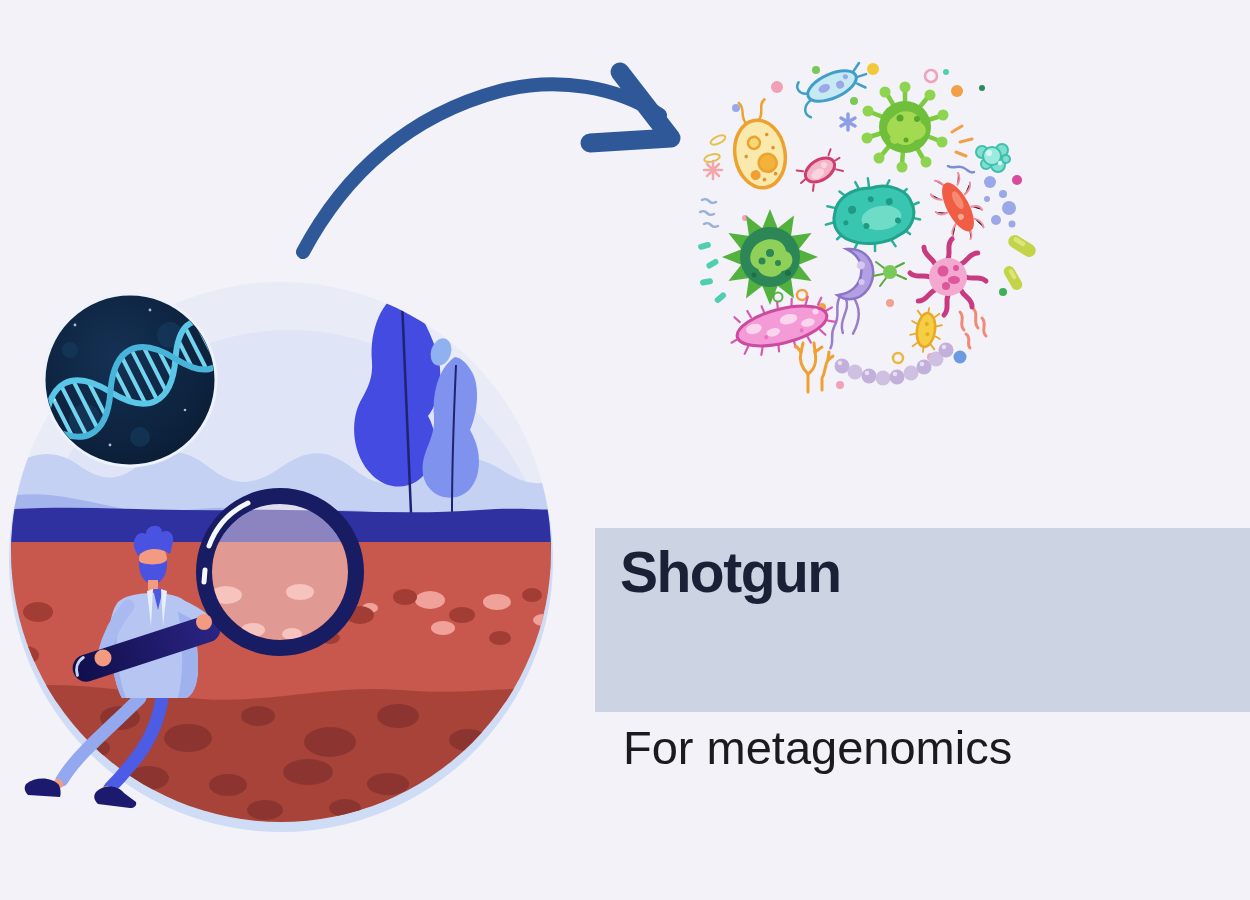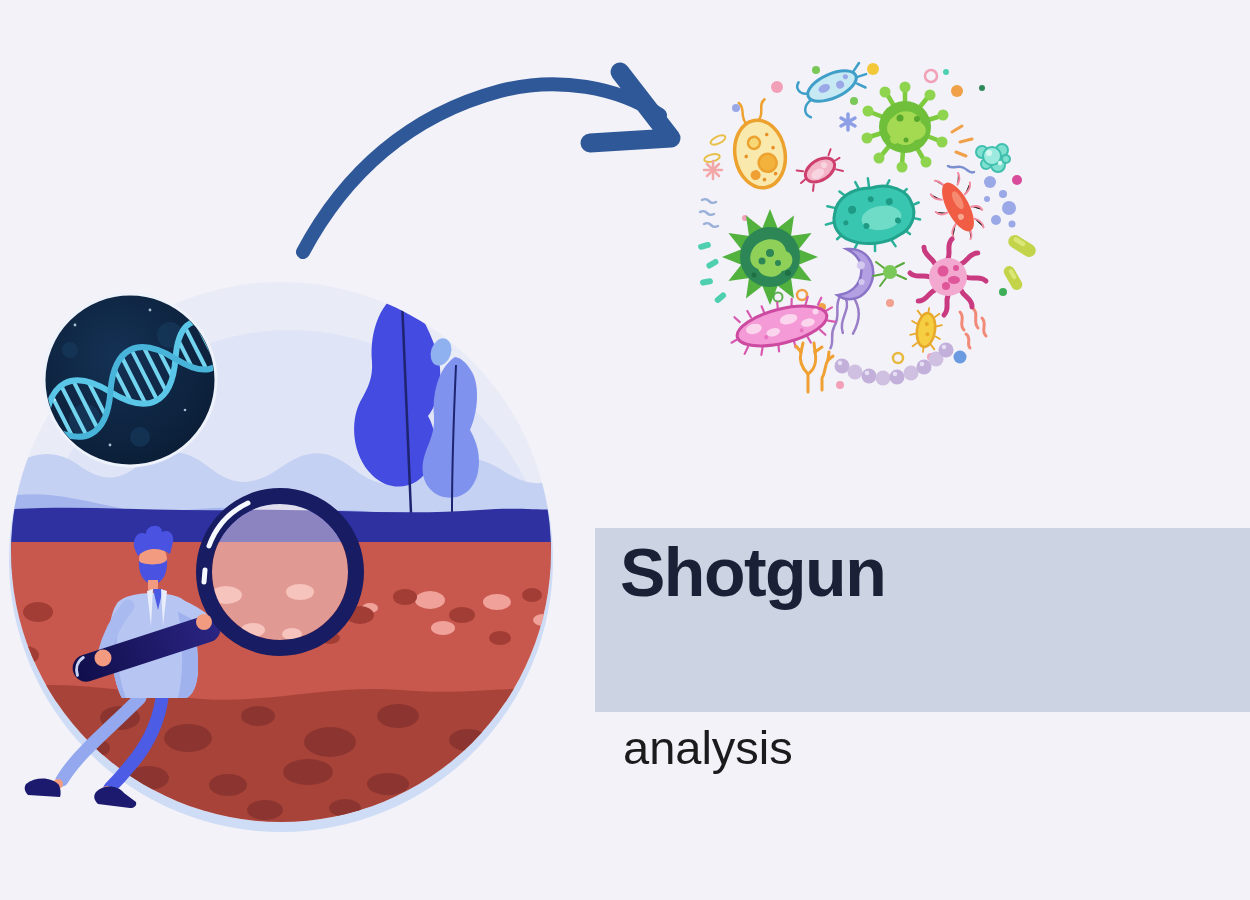--- a/index.html
+++ b/index.html
@@ -1,20 +1,20 @@
 <!DOCTYPE html>
 <html><head>
 <meta charset="utf-8">
 <style>
   html,body{margin:0;padding:0;}
   body{width:1250px;height:900px;background:#f2f2f8;font-family:"Liberation Sans",sans-serif;overflow:hidden;}
   .stage{position:relative;width:1250px;height:900px;background:#f2f2f8;}
   .abs{position:absolute;}
   .title-band{left:595px;top:528px;width:655px;height:184px;background:#ccd3e3;}
-  .page-title{left:620px;top:532px;margin:0;font-size:68px;line-height:80px;font-weight:700;
+  .page-title{left:620px;top:532px;margin:0;font-size:57px;line-height:80px;font-weight:700;
               letter-spacing:-1.5px;color:#1a2137;}
   .page-title span{display:block;}
   .subtitle{left:623px;top:722px;margin:0;font-size:47px;line-height:51px;font-weight:300;
             color:#1b1b1d;letter-spacing:0px;}
   .subtitle span{display:block;}
   svg{display:block;}
 </style>
 </head>
 <body>
 
@@ -549,16 +549,16 @@
         </g>
       </g>
     </g>
   </svg>
 
   <div class="abs title-band"></div>
   <h1 class="abs page-title">
     <span>Shotgun</span>
   </h1>
   <p class="abs subtitle">
-    <span>analysis</span>
+    <span>For metagenomics</span>
   </p>
 
 </div>
 
 </body></html>

